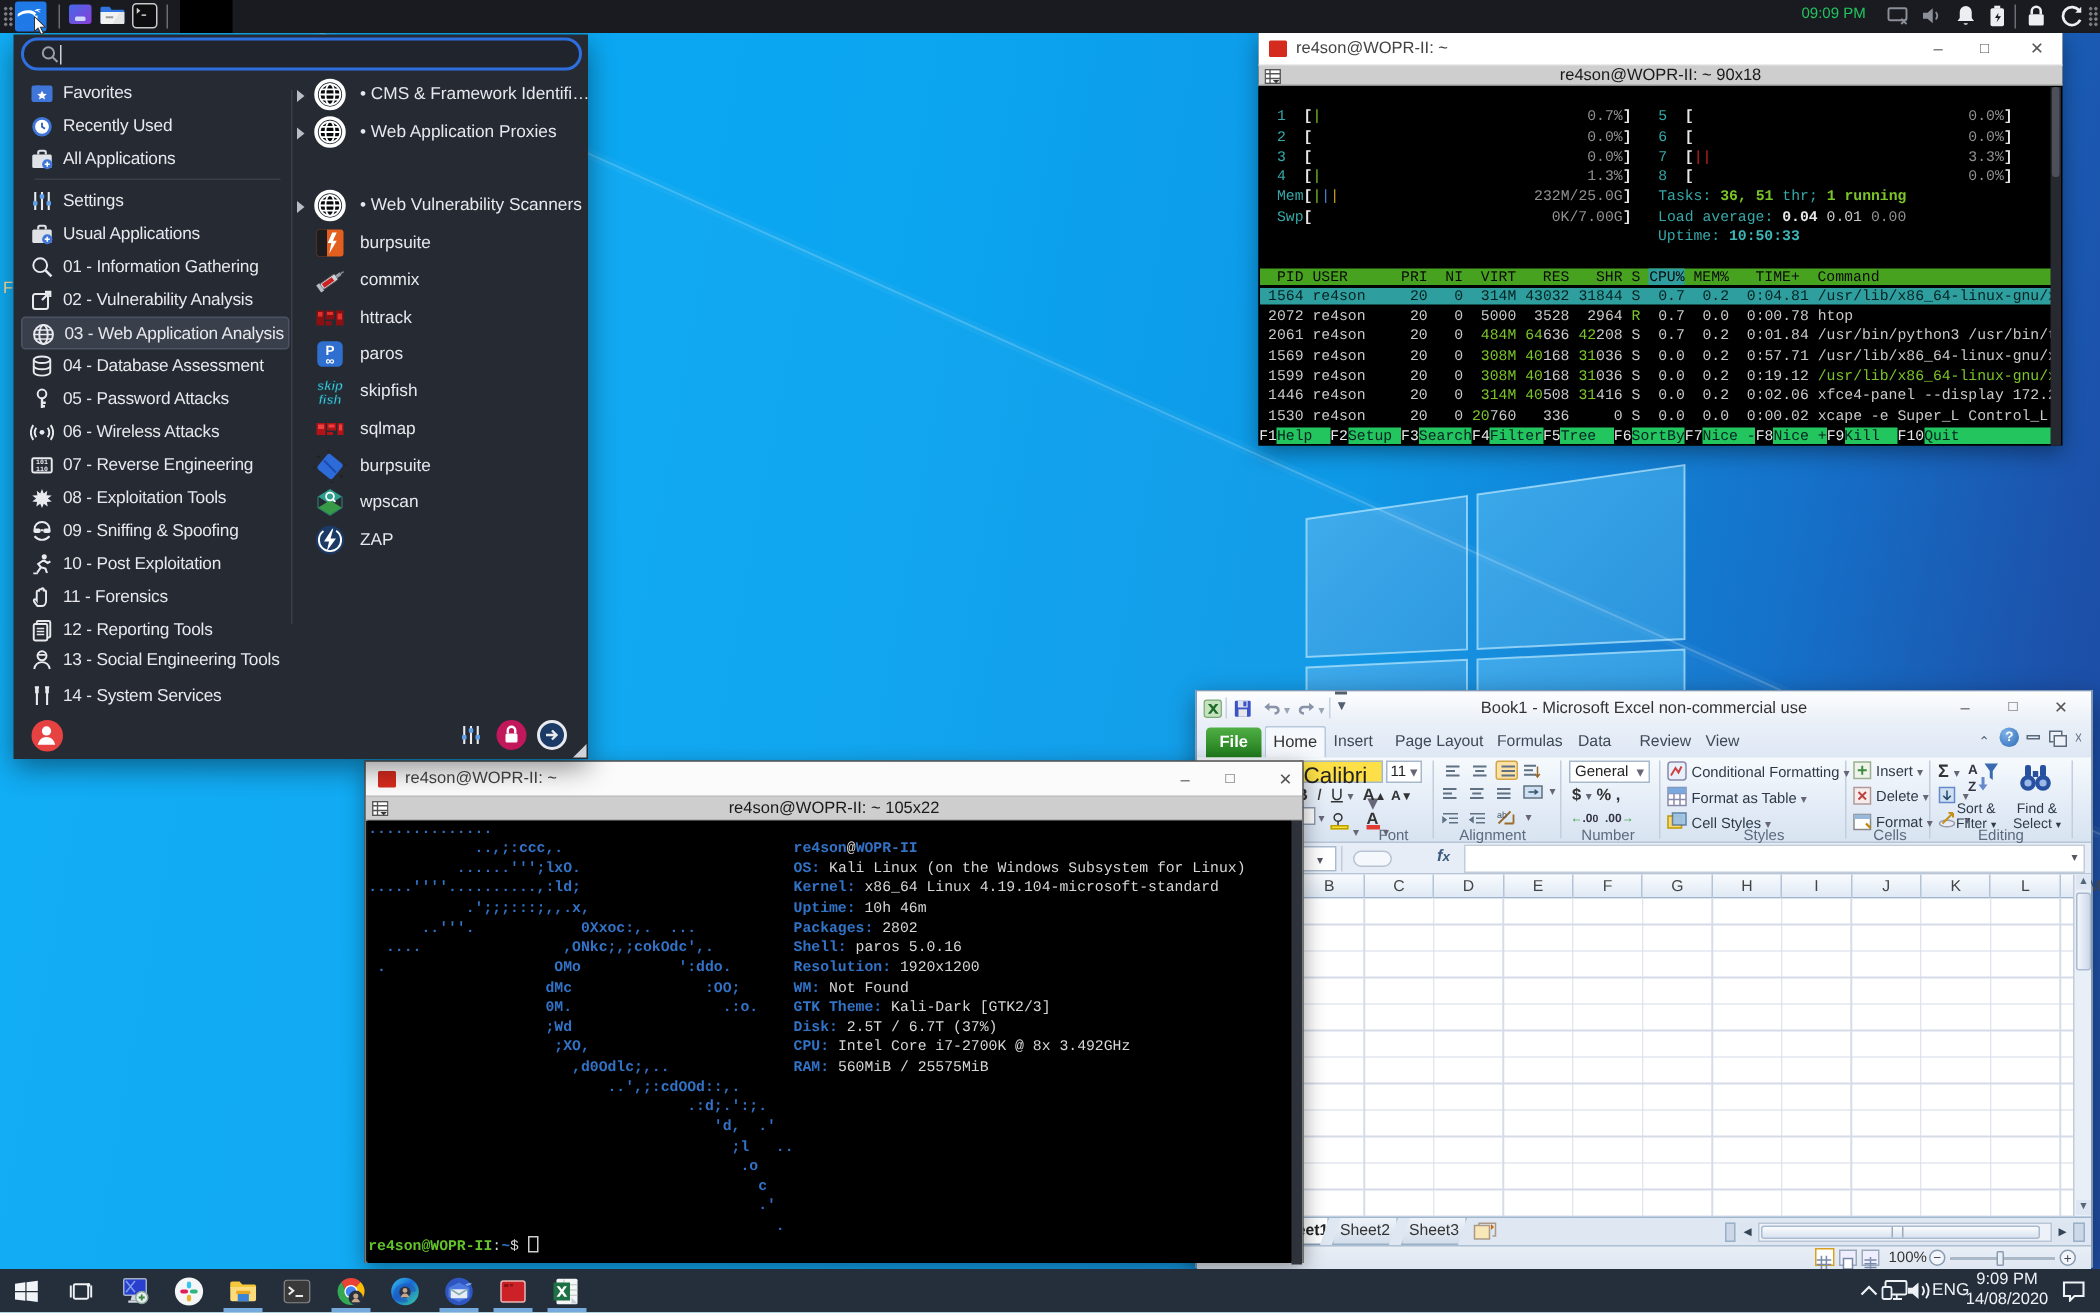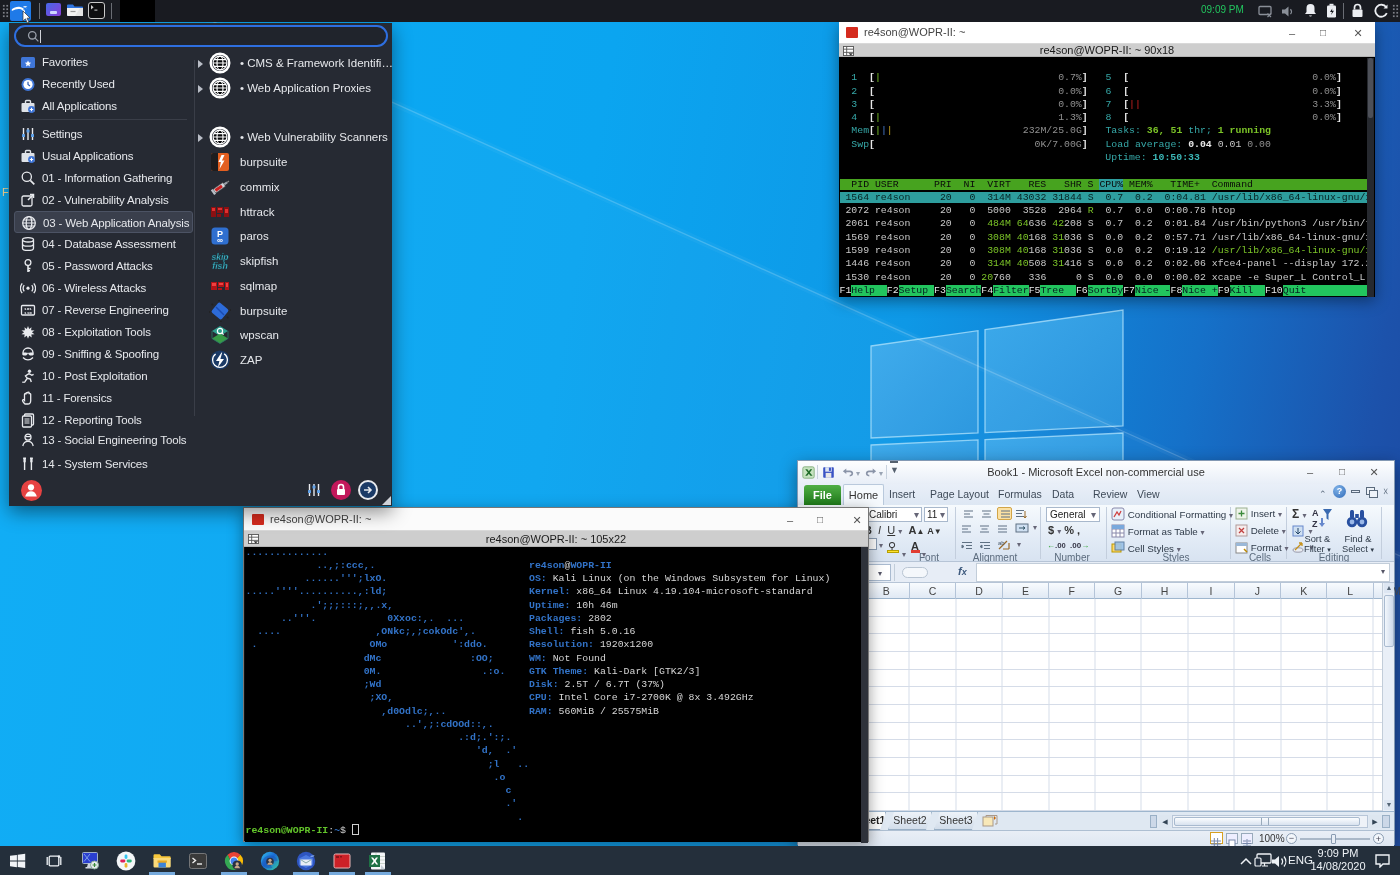--- a/index.html
+++ b/index.html
@@ -157,21 +157,21 @@
       <div class="abs" style="left:308px;top:46px;width:1px;height:52px;background:#c3cedd"></div>
       <div class="abs" style="left:432px;top:46px;width:1px;height:52px;background:#c3cedd"></div>
       <div class="abs" style="left:488px;top:46px;width:1px;height:52px;background:#c3cedd"></div>
       <div class="abs" style="left:583px;top:46px;width:1px;height:52px;background:#c3cedd"></div>
       <div class="abs xgl" style="left:101px;top:91px;width:80px;margin-left:-40px;text-align:right;white-space:nowrap">Font</div>
       <div class="abs xgl" style="left:197px;top:91px;width:80px;margin-left:-40px;text-align:center;white-space:nowrap">Alignment</div>
       <div class="abs xgl" style="left:274px;top:91px;width:80px;margin-left:-40px;text-align:center;white-space:nowrap">Number</div>
       <div class="abs xgl" style="left:378px;top:91px;width:80px;margin-left:-40px;text-align:center;white-space:nowrap">Styles</div>
       <div class="abs xgl" style="left:462px;top:91px;width:80px;margin-left:-40px;text-align:center;white-space:nowrap">Cells</div>
       <div class="abs xgl" style="left:536px;top:91px;width:80px;margin-left:-40px;text-align:center;white-space:nowrap">Editing</div>
-      <div class="abs" style="left:68px;top:46px;width:56px;height:15px;background:#ffffff;border:1px solid #a8b8cc;font-size:10px;color:#222;padding:1px 2px">Calibri<span style="float:right;color:#667">▾</span></div>
+      <div class="abs" style="left:68px;top:46px;width:56px;height:15px;background:#fde047;border:1px solid #a8b8cc;font-size:15px;color:#222;padding:1px 2px">Calibri<span style="float:right;color:#667">▾</span></div>
       <div class="abs" style="left:126px;top:46px;width:24px;height:15px;background:#fff;border:1px solid #a8b8cc;font-size:10px;color:#222;padding:1px 2px">11<span style="float:right;color:#667">▾</span></div>
       <div class="abs" style="left:66px;top:63px;font-size:11px;color:#333"><b>B</b>&nbsp;&nbsp;<i>I</i>&nbsp;&nbsp;<span style="text-decoration:underline">U</span>&nbsp;<span style="font-size:8px;color:#667">▾</span>&nbsp;&nbsp;<b>A</b><span style="font-size:8px">▲</span>&nbsp;<b style="font-size:9px">A</b><span style="font-size:8px">▼</span></div>
       <div class="abs" style="left:66px;top:77px;width:13px;height:12px;border:1px solid #8a9cb2;background:#fff"></div>
       <div class="abs" style="left:81px;top:80px;font-size:8px;color:#667">▾</div>
       <div class="abs" style="left:90px;top:79px;font-size:11px;color:#333">⚲</div>
       <div class="abs" style="left:89px;top:89px;width:12px;height:3px;background:#ffe22e;border:1px solid #b8a000"></div>
       <div class="abs" style="left:104px;top:89px;font-size:8px;color:#667">▾</div>
       <div class="abs" style="left:113px;top:79px;font-size:11px;font-weight:bold;color:#333">A</div>
       <div class="abs" style="left:113px;top:89px;width:9px;height:3px;background:#e03c32"></div>
       <div class="abs" style="left:124px;top:89px;font-size:8px;color:#667">▾</div>
@@ -337,21 +337,21 @@
           <path d="M.5 3.5h11M4 .5v10M.5 7h11" stroke="#555"></path>
           <path d="M6 8l2.5 2.5L11 8z" fill="#333"></path>
         </svg></div>
       <div class="term" style="left:1px;top:39px;width:616px;height:295px">
         <pre style="font-size:9.86px;line-height:13.25px;position:absolute;left:0.5px;top:-1.5px"><span class="nb">..............                                  </span>
 <span class="nb">            ..,;:ccc,.                          </span><span class="nb">re4son</span><span class="nw">@</span><span class="nb">WOPR-II</span>
 <span class="nb">          ......''';lxO.                        </span><span class="nb">OS:</span><span class="nw"> Kali Linux (on the Windows Subsystem for Linux)</span>
 <span class="nb">.....''''..........,:ld;                        </span><span class="nb">Kernel:</span><span class="nw"> x86_64 Linux 4.19.104-microsoft-standard</span>
 <span class="nb">           .';;;:::;,,.x,                       </span><span class="nb">Uptime:</span><span class="nw"> 10h 46m</span>
 <span class="nb">      ..'''.            0Xxoc:,.  ...           </span><span class="nb">Packages:</span><span class="nw"> 2802</span>
-<span class="nb">  ....                ,ONkc;,;cokOdc',.         </span><span class="nb">Shell:</span><span class="nw"> fish 5.0.16</span>
+<span class="nb">  ....                ,ONkc;,;cokOdc',.         </span><span class="nb">Shell:</span><span class="nw"> paros 5.0.16</span>
 <span class="nb"> .                   OMo           ':ddo.       </span><span class="nb">Resolution:</span><span class="nw"> 1920x1200</span>
 <span class="nb">                    dMc               :OO;      </span><span class="nb">WM:</span><span class="nw"> Not Found</span>
 <span class="nb">                    0M.                 .:o.    </span><span class="nb">GTK Theme:</span><span class="nw"> Kali-Dark [GTK2/3]</span>
 <span class="nb">                    ;Wd                         </span><span class="nb">Disk:</span><span class="nw"> 2.5T / 6.7T (37%)</span>
 <span class="nb">                     ;XO,                       </span><span class="nb">CPU:</span><span class="nw"> Intel Core i7-2700K @ 8x 3.492GHz</span>
 <span class="nb">                       ,d0Odlc;,..              </span><span class="nb">RAM:</span><span class="nw"> 560MiB / 25575MiB</span>
 <span class="nb">                           ..',;:cdOOd::,.      </span>
 <span class="nb">                                    .:d;.':;.   </span>
 <span class="nb">                                       'd,  .'  </span>
 <span class="nb">                                         ;l   ..</span>

